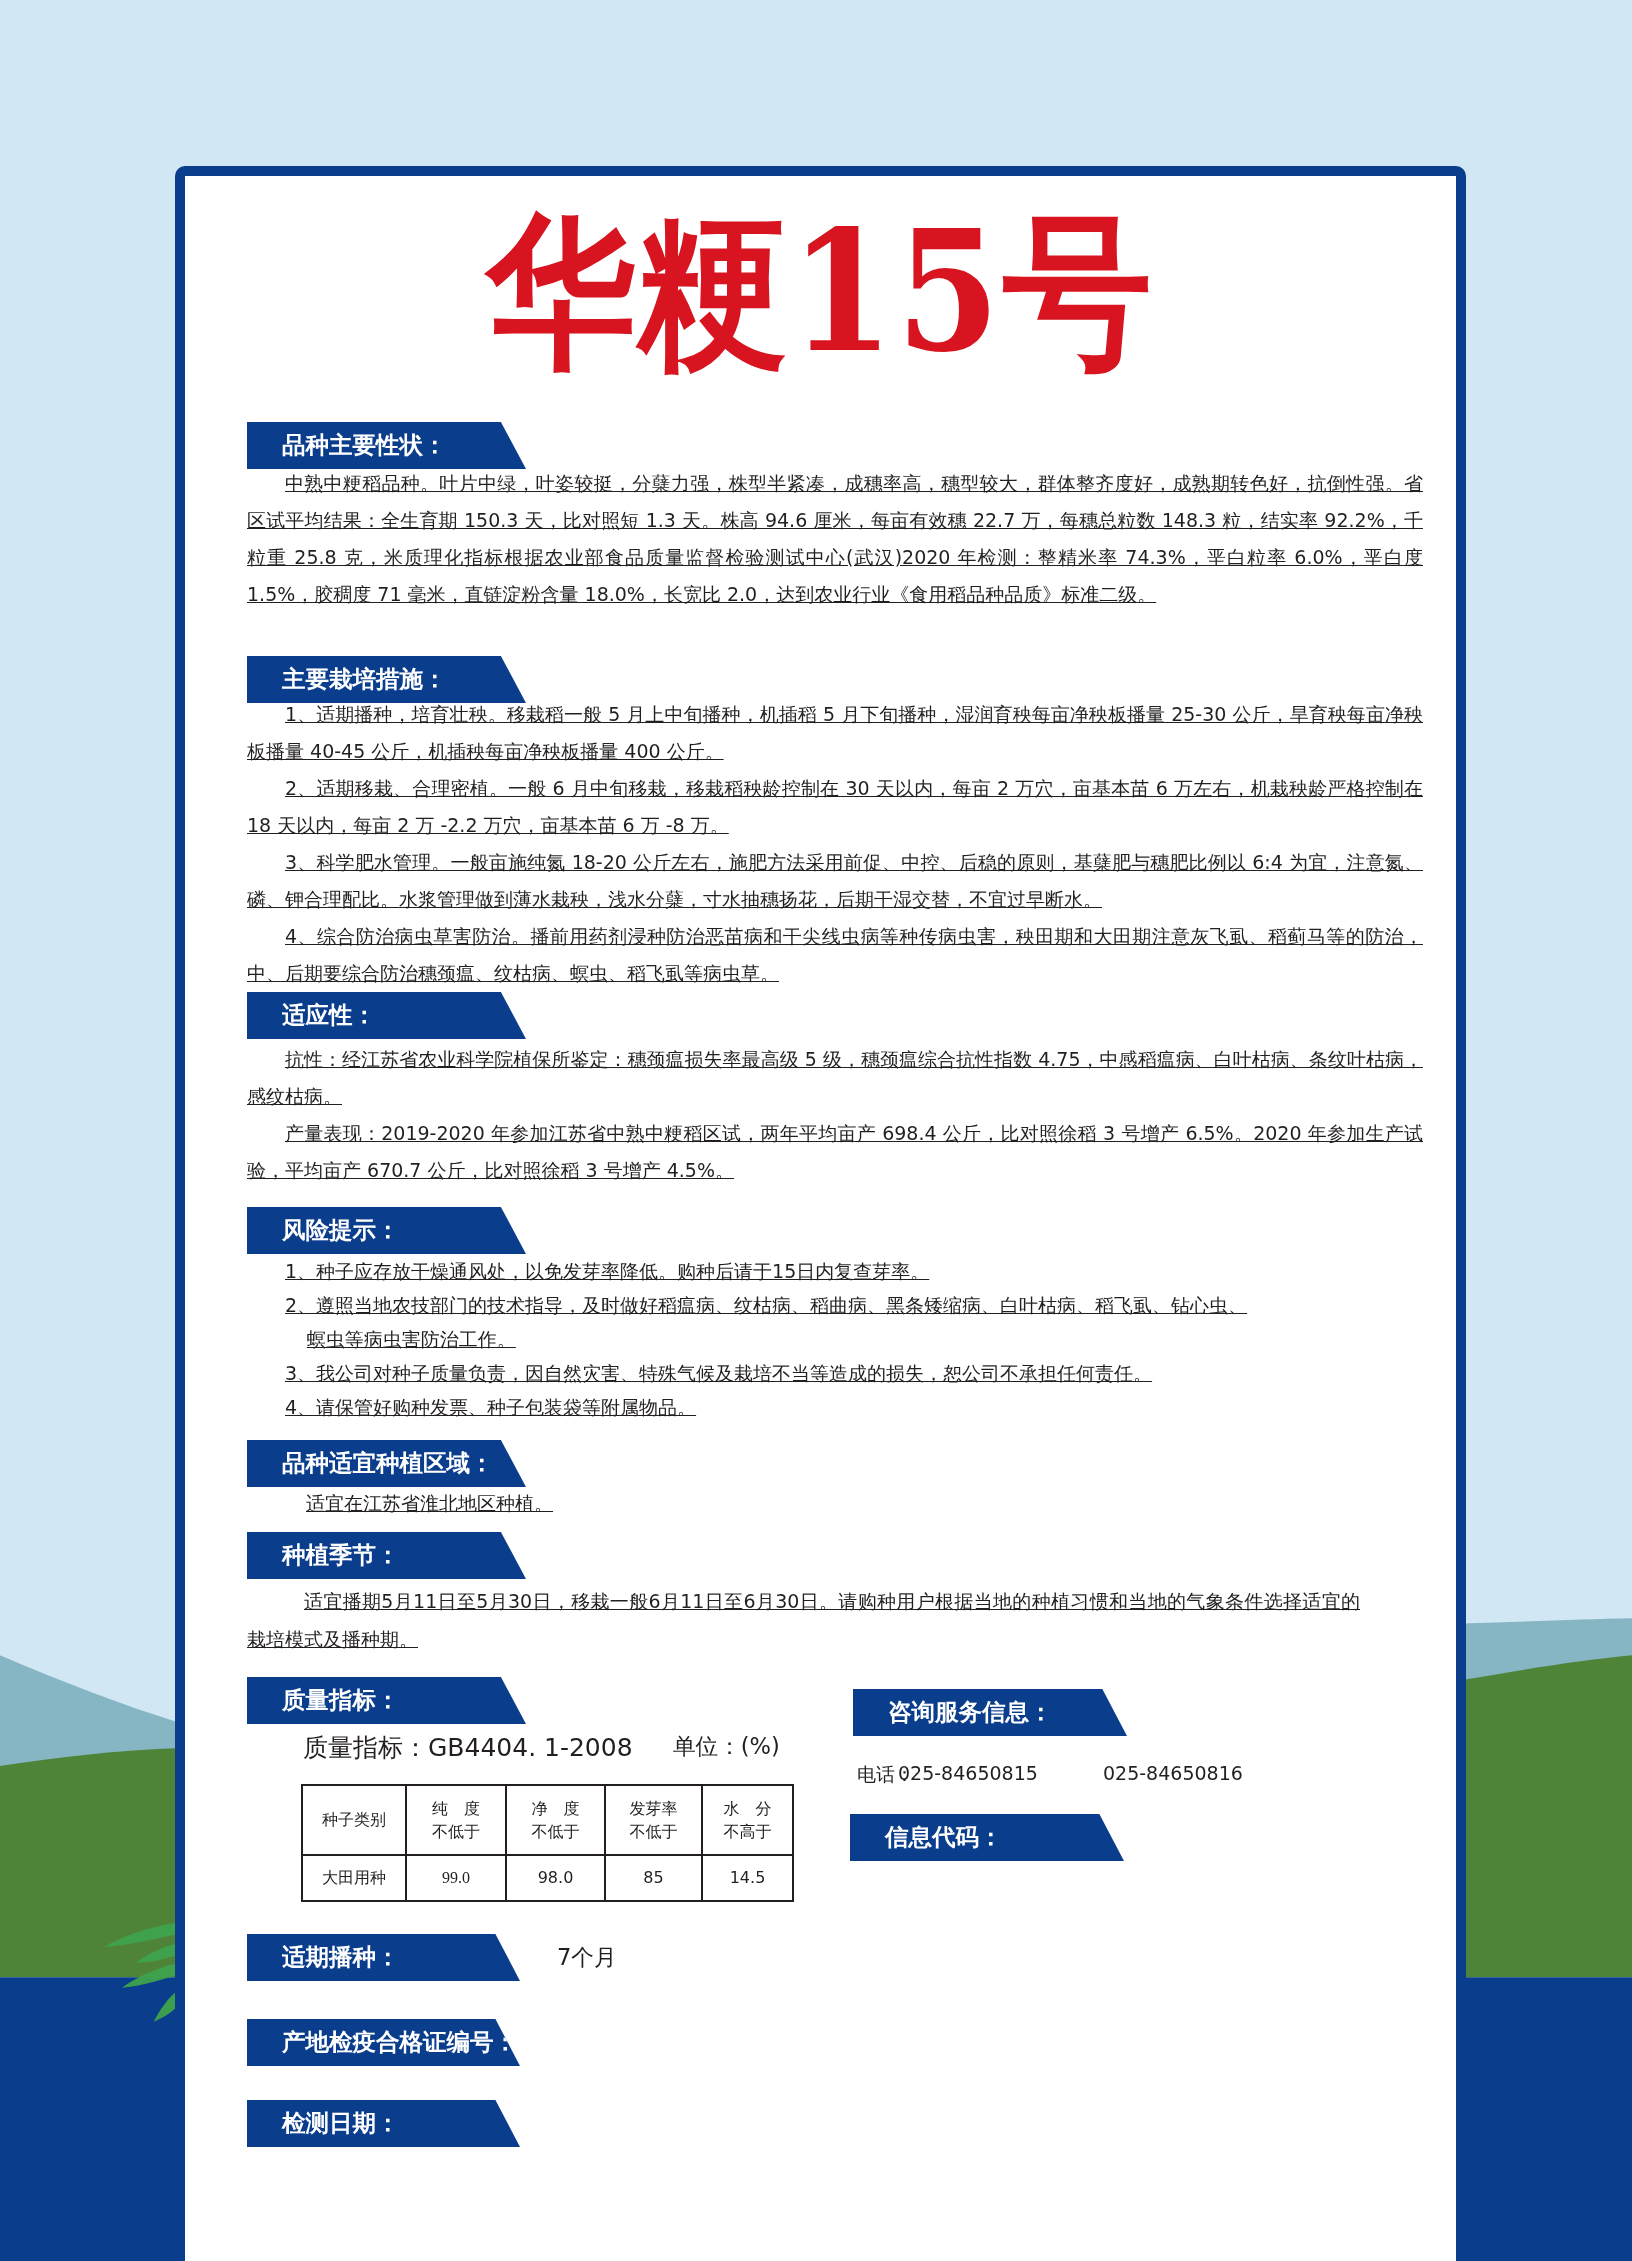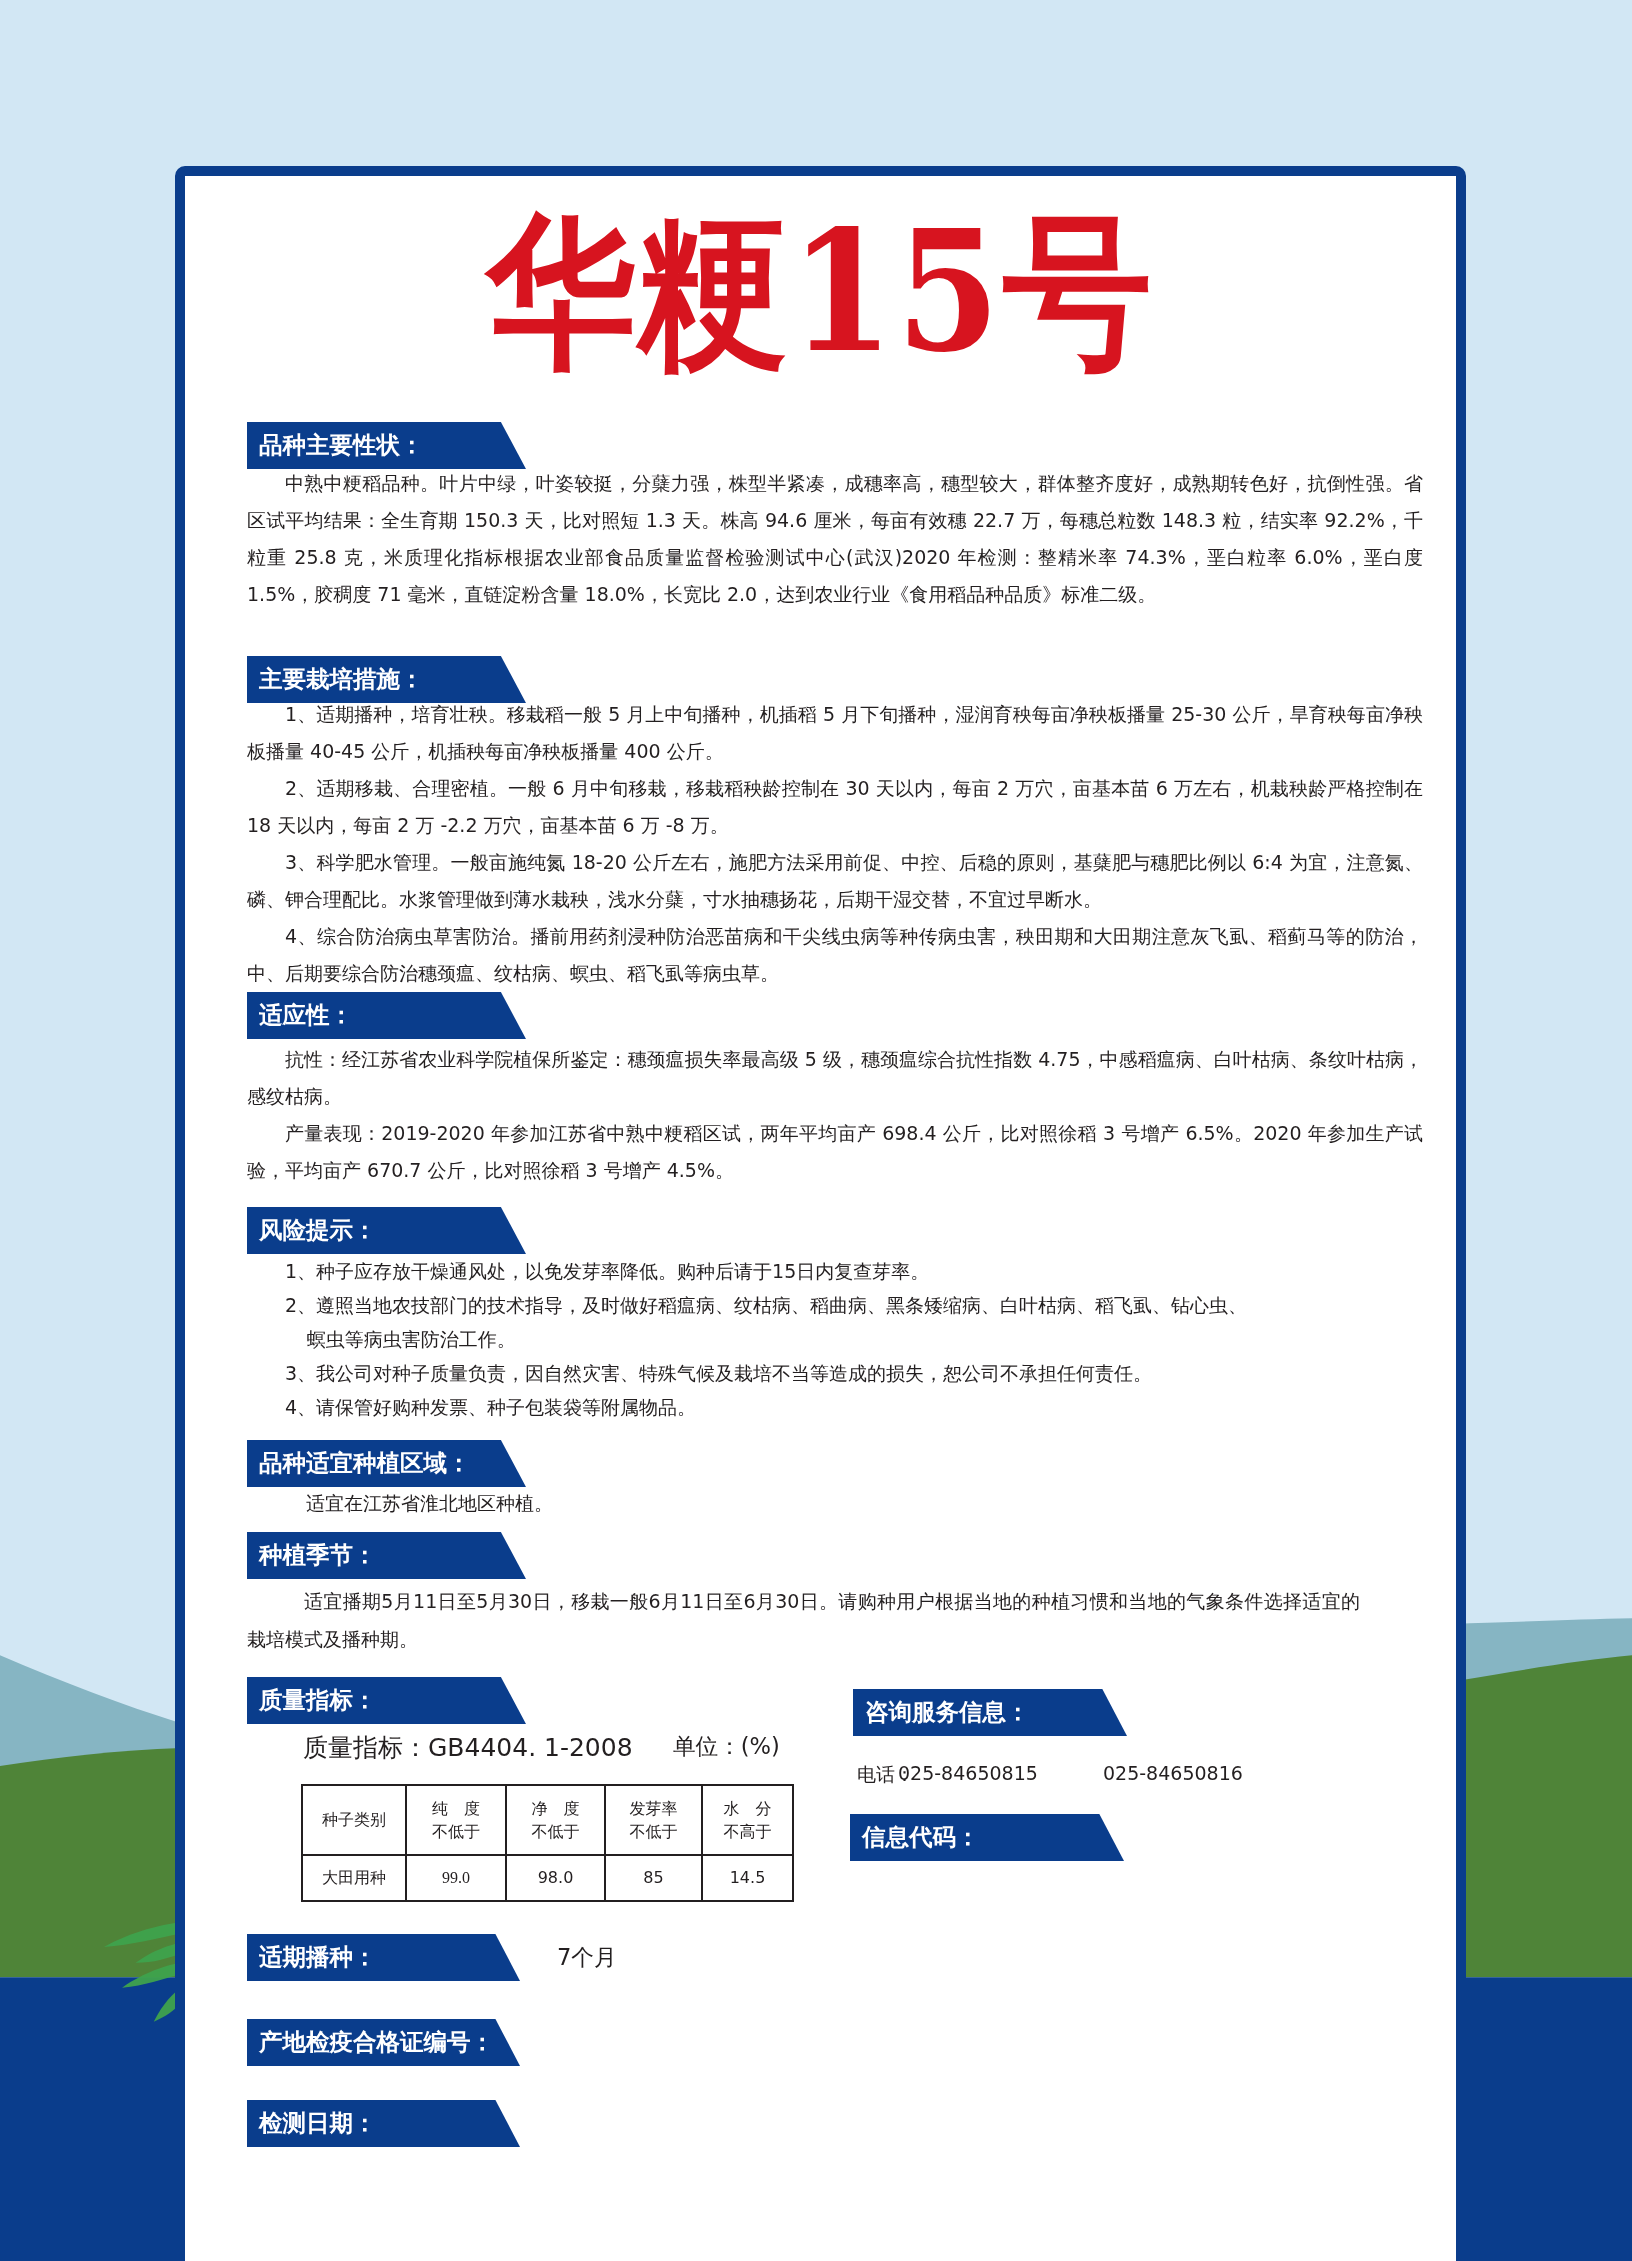--- a/index.html
+++ b/index.html
@@ -15,29 +15,29 @@
     border: 10px solid #0a3d8c; border-radius: 10px; background: #ffffff;
   }
   .title {
     position: absolute; left: 0; right: 0; top: 32px; text-align: center;
     font-family: "DejaVu Serif", "Liberation Serif", serif;
     font-size: 149px; font-weight: bold; color: #d7141f; letter-spacing: 2.7px;
     line-height: 1; transform: scaleY(1.12); transform-origin: top center;
   }
   .hdr {
     position: absolute; height: 47px; background: #0a3d8c; color: #fff;
-    font-size: 23.5px; font-weight: bold; line-height: 47px; padding-left: 12px;
+    font-size: 23.5px; font-weight: bold; line-height: 47px; padding-left: 35px;
     clip-path: polygon(0 0, 91% 0, 100% 100%, 0 100%);
     box-sizing: border-box;
   }
   .para {
     position: absolute; font-size: 19px; line-height: 37px; color: #231f20;
     text-align: justify;
   }
-  .para p { margin: 0; }
+  .para p { margin: 0; text-decoration: underline; }
   .indent { text-indent: 2em; }
   .hang p { padding-left: 0; }
   .hang .cont { padding-left: 1.15em; }
   .qtbl { position: absolute; border-collapse: collapse; font-size: 16px; }
   .qtbl td {
     border: 2.3px solid #231f20; text-align: center; vertical-align: middle; padding: 0;
     line-height: 23.5px;
   }
   .small { position: absolute; font-size: 19px; color: #231f20; white-space: pre; }
 </style>

